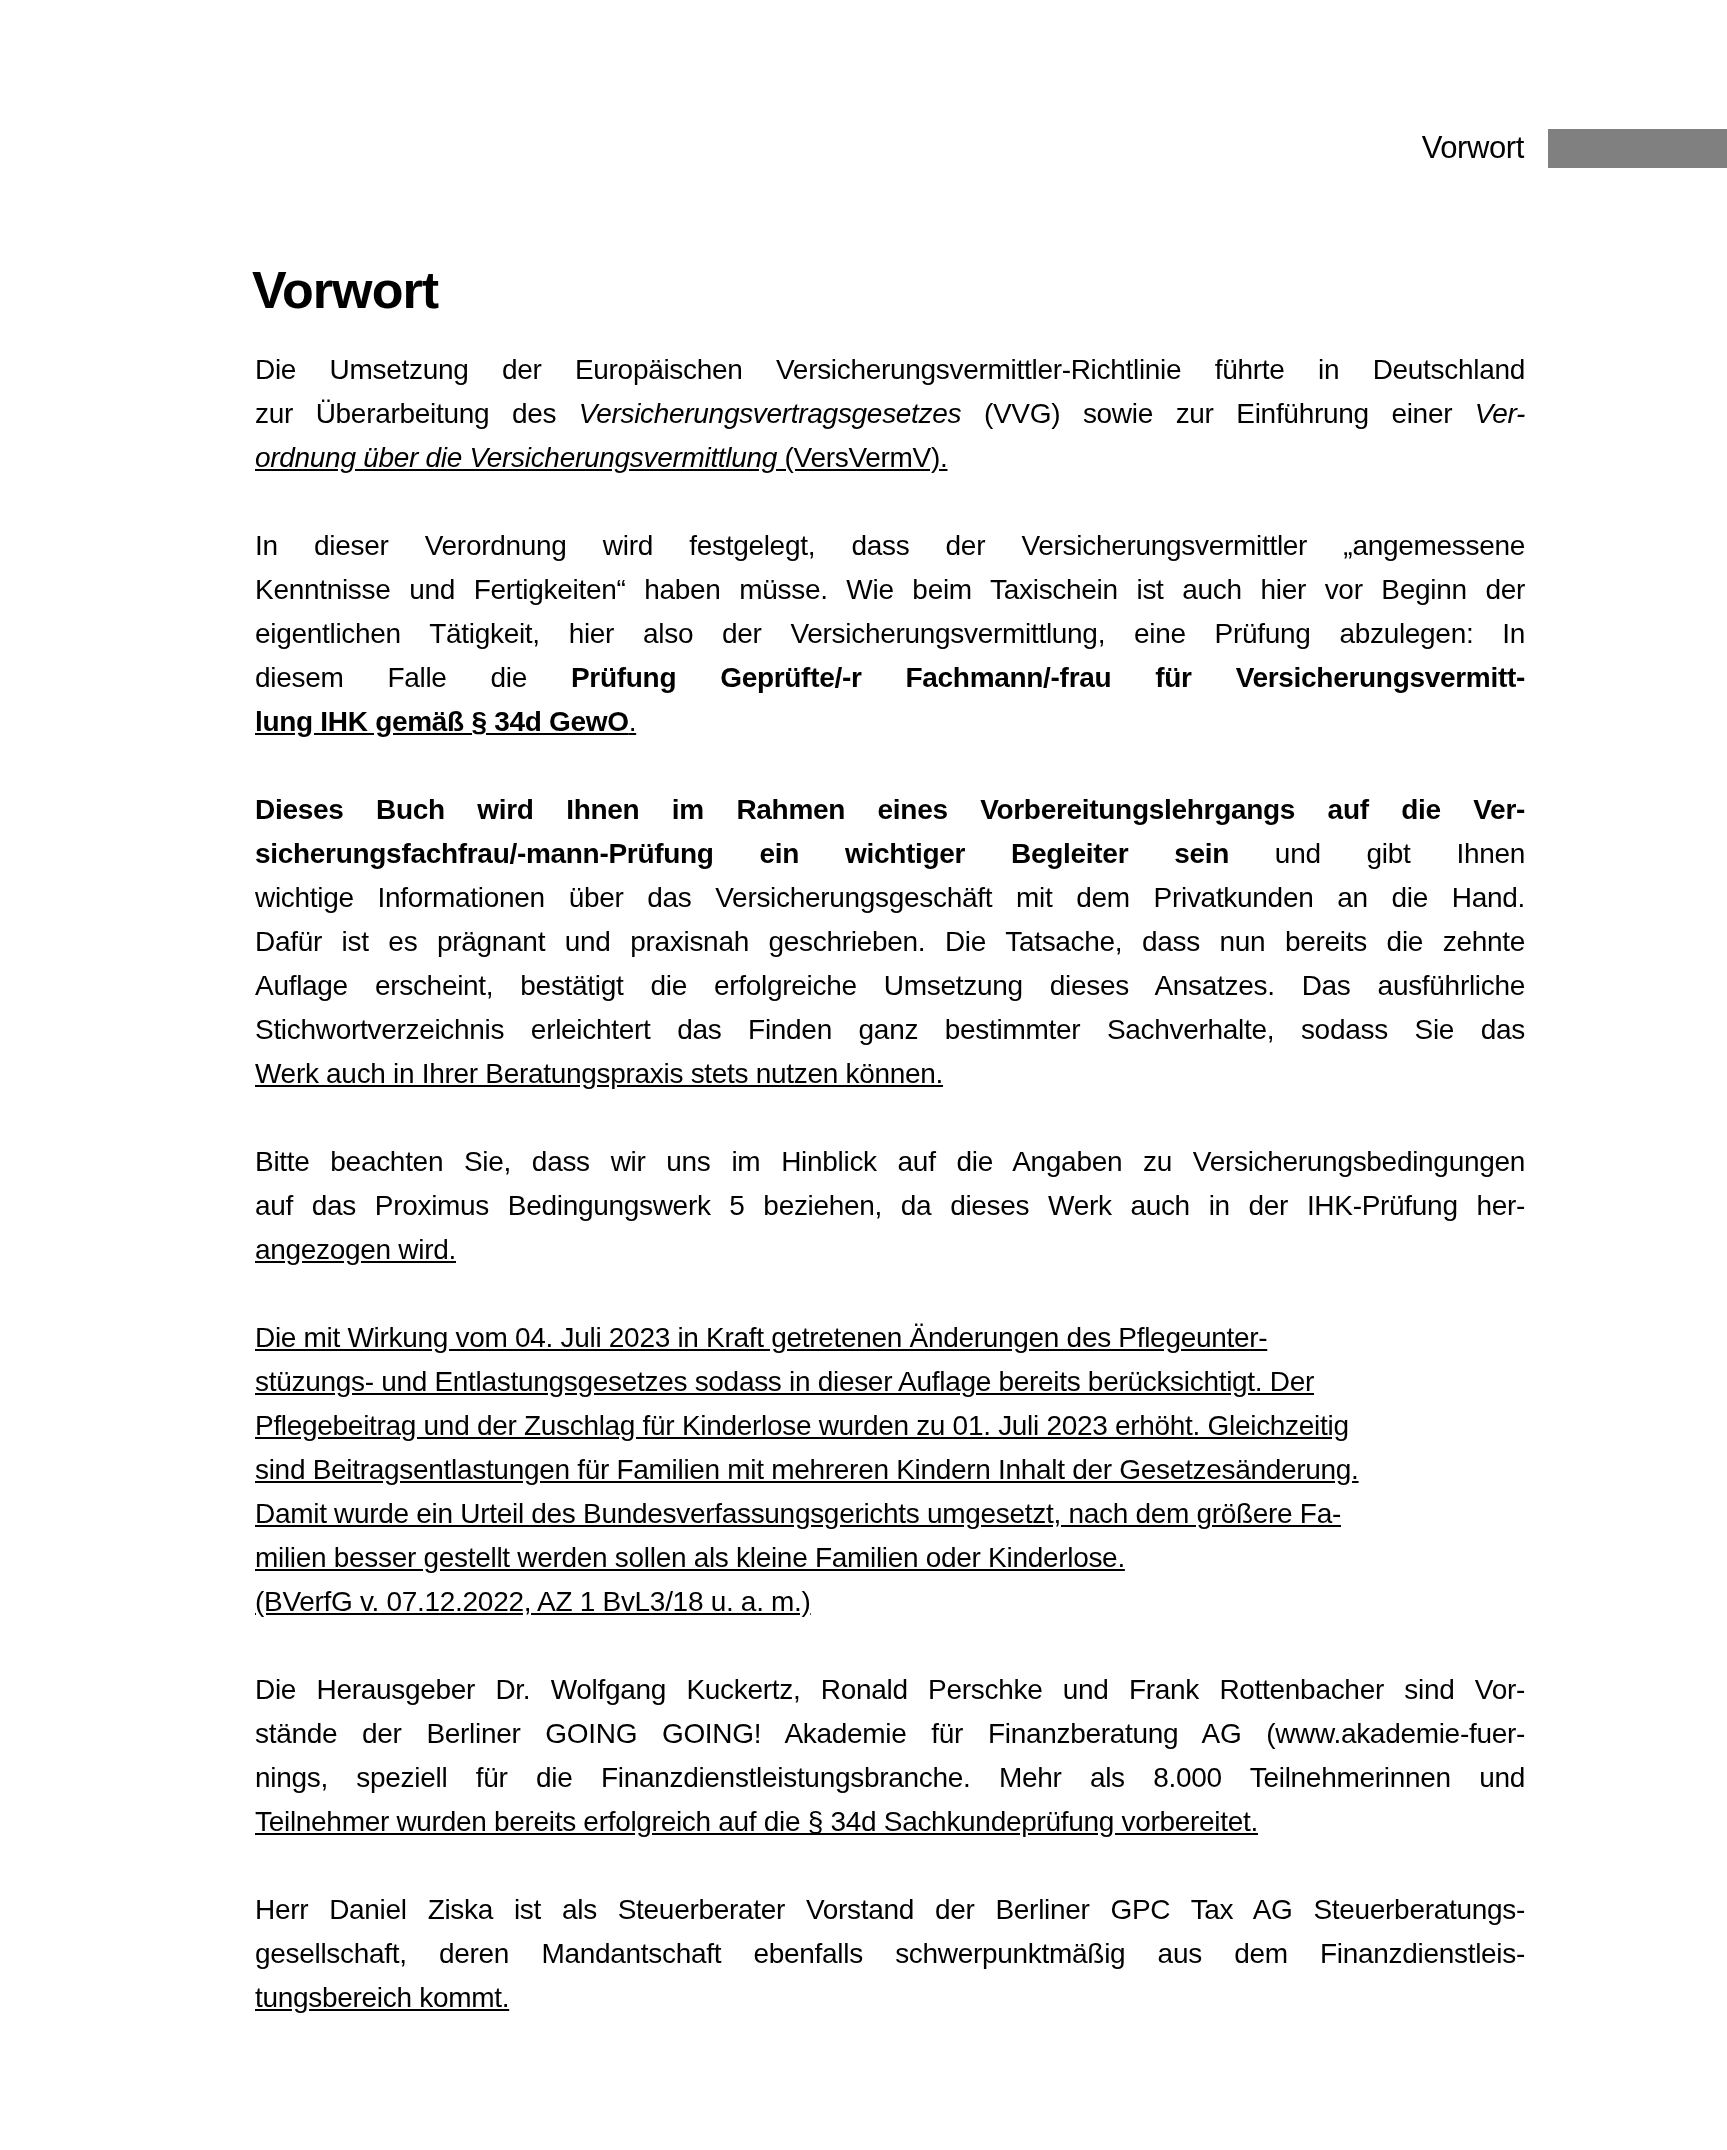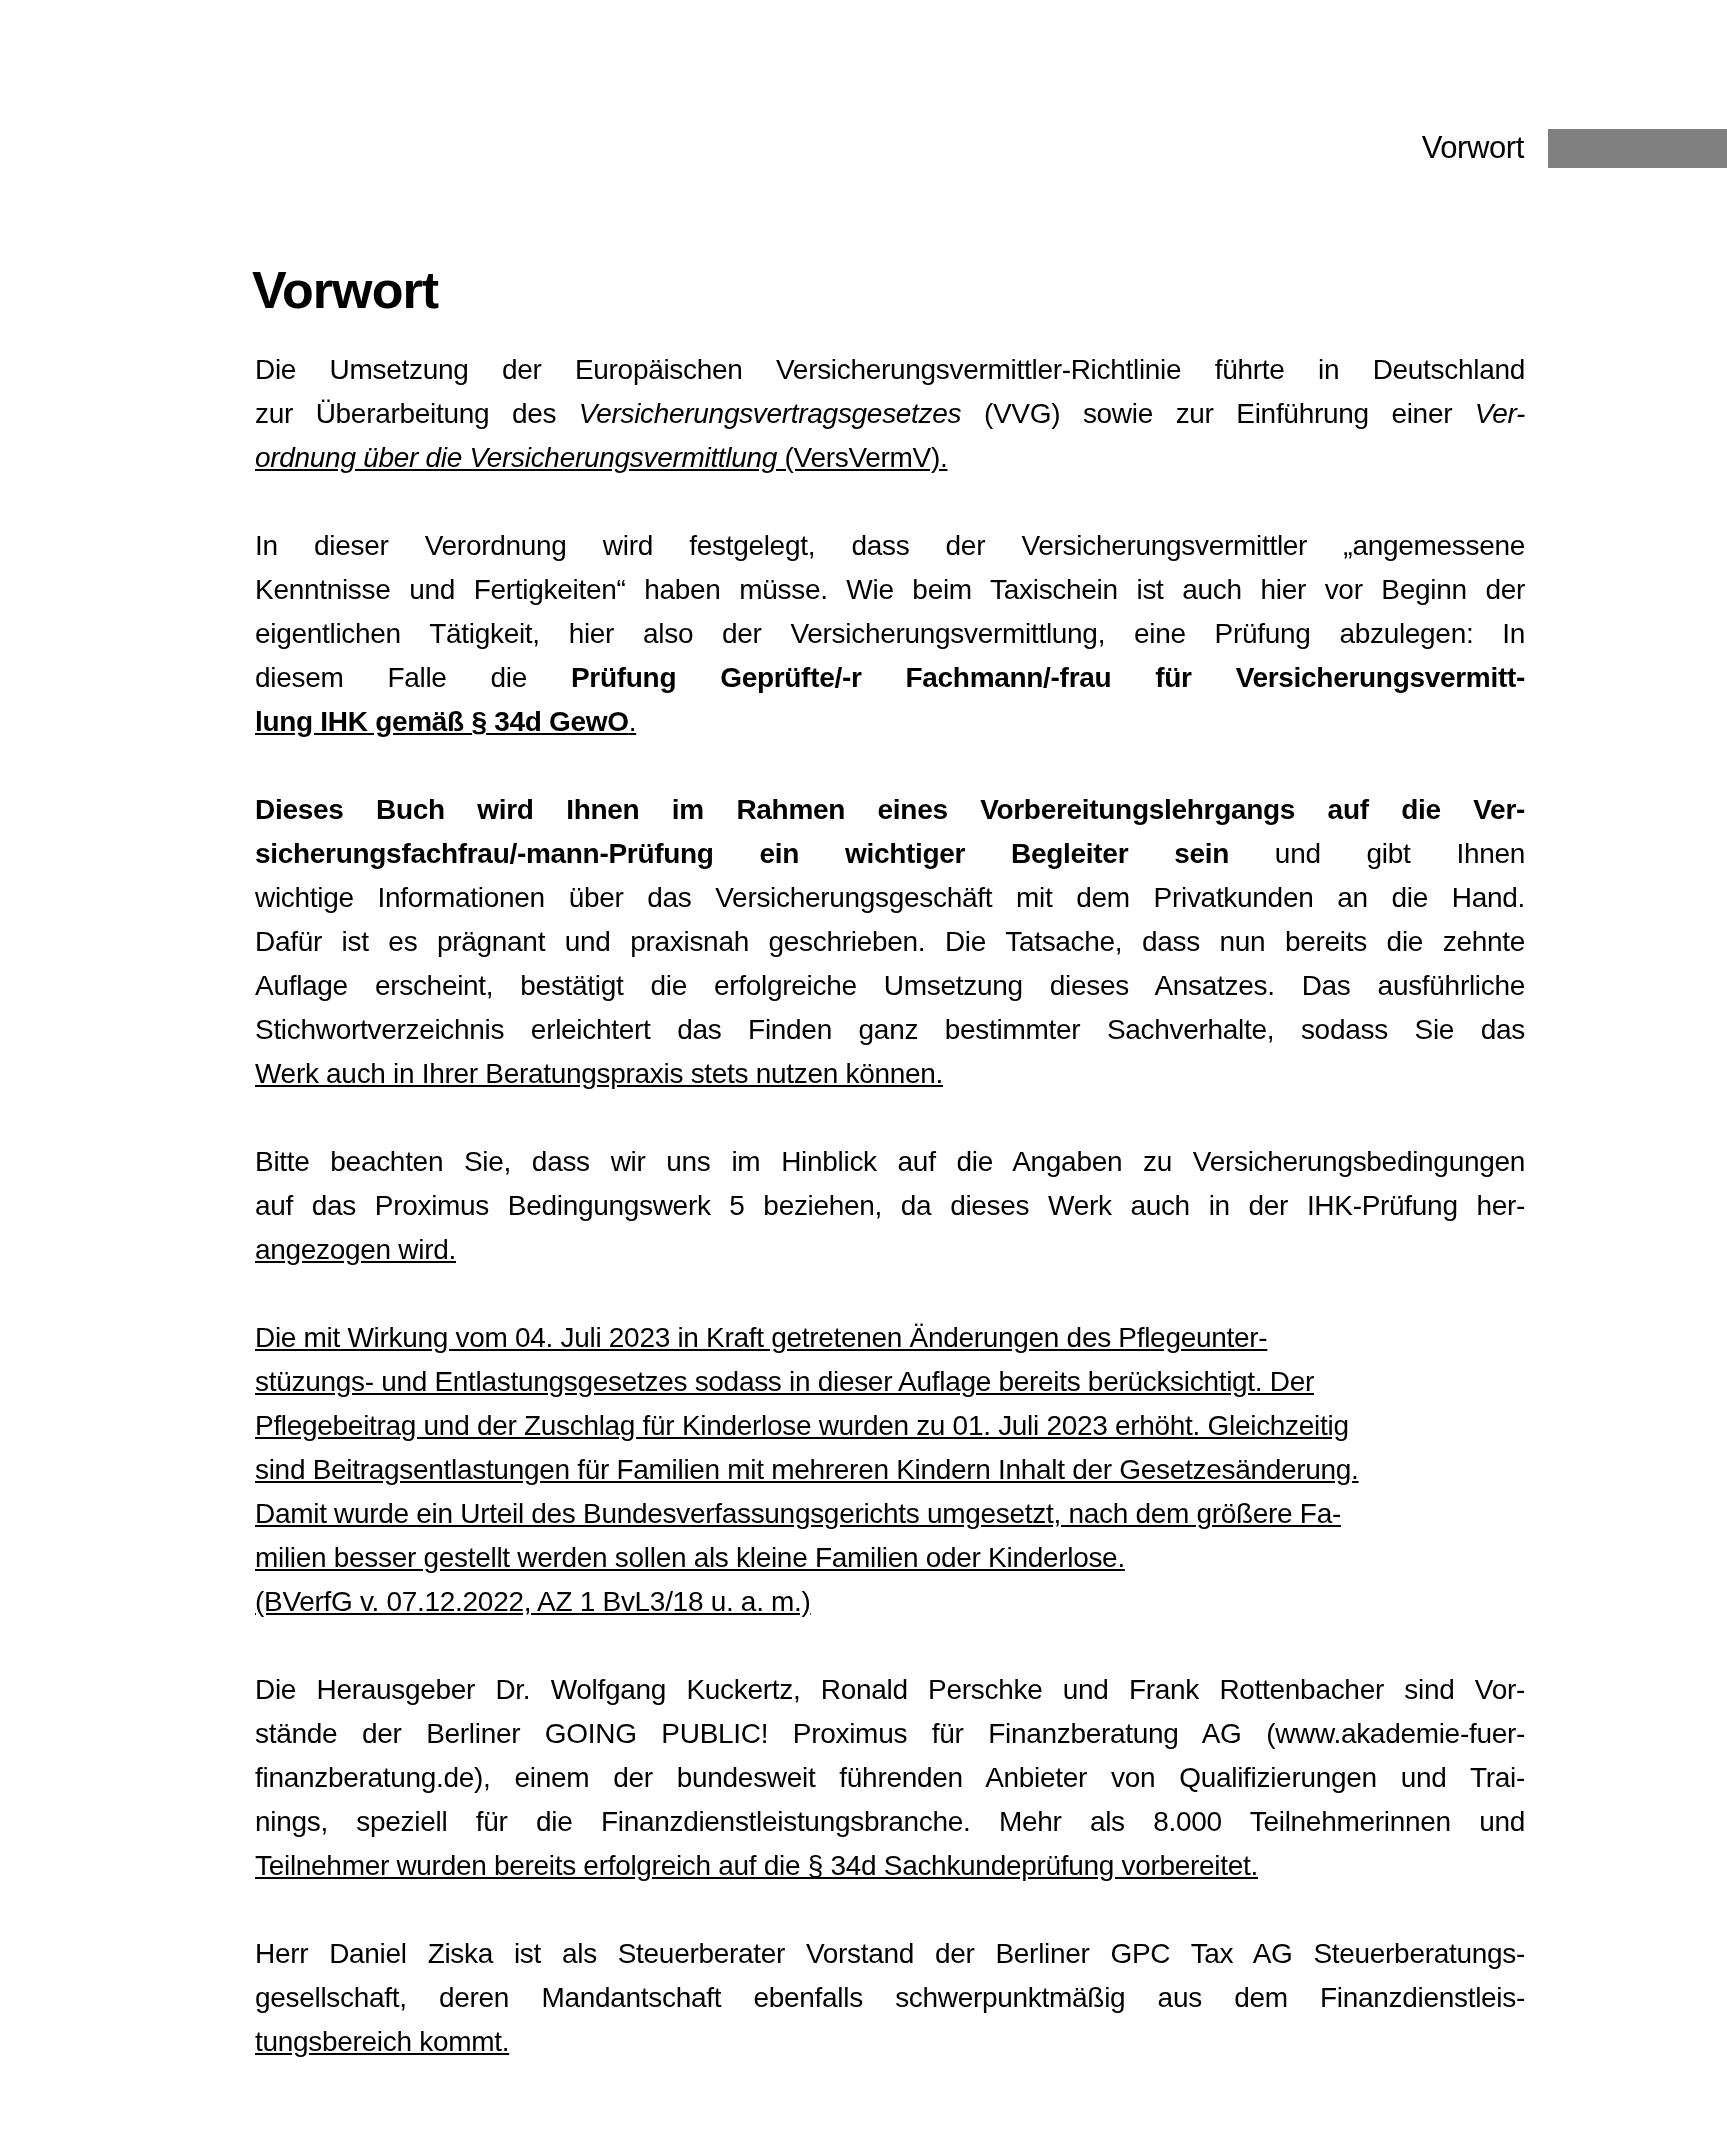--- a/index.html
+++ b/index.html
@@ -58,22 +58,21 @@
       <span class="line last"><span>Die mit Wirkung vom 04. Juli 2023 in Kraft getretenen Änderungen des Pflegeunter-</span></span>
       <span class="line last"><span>stüzungs- und Entlastungsgesetzes sodass in dieser Auflage bereits berücksichtigt. Der</span></span>
       <span class="line last"><span>Pflegebeitrag und der Zuschlag für Kinderlose wurden zu 01. Juli 2023 erhöht. Gleichzeitig</span></span>
       <span class="line last"><span>sind Beitragsentlastungen für Familien mit mehreren Kindern Inhalt der Gesetzesänderung.</span></span>
       <span class="line last"><span>Damit wurde ein Urteil des Bundesverfassungsgerichts umgesetzt, nach dem größere Fa-</span></span>
       <span class="line last"><span>milien besser gestellt werden sollen als kleine Familien oder Kinderlose.</span></span>
       <span class="line last"><span>(BVerfG v. 07.12.2022, AZ 1 BvL3/18 u. a. m.)</span></span>
     </p>
     <p class="para">
       <span class="line"><span>Die Herausgeber Dr. Wolfgang Kuckertz, Ronald Perschke und Frank Rottenbacher sind Vor-</span></span>
-      <span class="line"><span>stände der Berliner GOING PUBLIC! Proximus für Finanzberatung AG (www.akademie-fuer-</span></span>
-      <span class="line"><span>finanzberatung.de), einem der bundesweit führenden Anbieter von Qualifizierungen und Trai-</span></span>
+      <span class="line"><span>stände der Berliner GOING GOING! Akademie für Finanzberatung AG (www.akademie-fuer-</span></span>
       <span class="line"><span>nings, speziell für die Finanzdienstleistungsbranche. Mehr als 8.000 Teilnehmerinnen und</span></span>
       <span class="line last"><span>Teilnehmer wurden bereits erfolgreich auf die § 34d Sachkundeprüfung vorbereitet.</span></span>
     </p>
     <p class="para">
       <span class="line"><span>Herr Daniel Ziska ist als Steuerberater Vorstand der Berliner GPC Tax AG Steuerberatungs-</span></span>
       <span class="line"><span>gesellschaft, deren Mandantschaft ebenfalls schwerpunktmäßig aus dem Finanzdienstleis-</span></span>
       <span class="line last"><span>tungsbereich kommt.</span></span>
     </p>
   </div>
 

